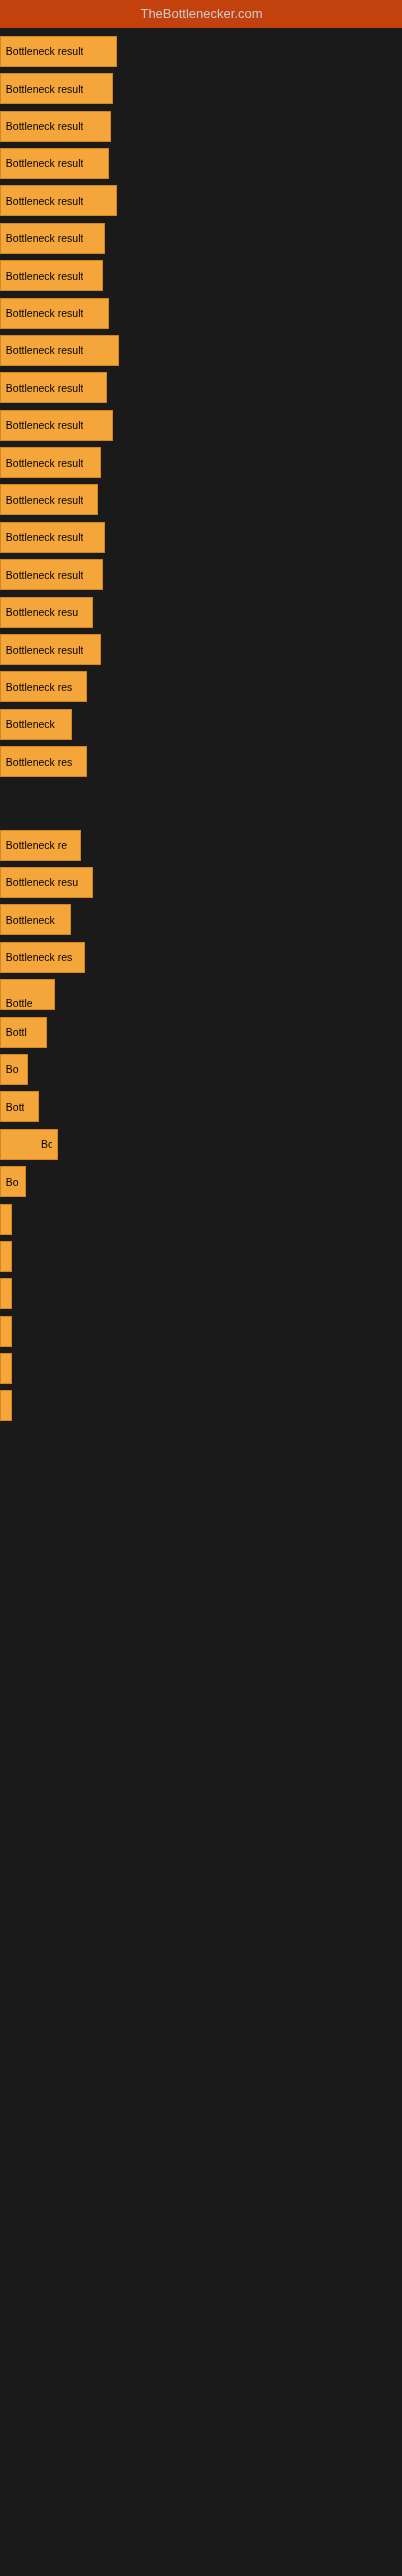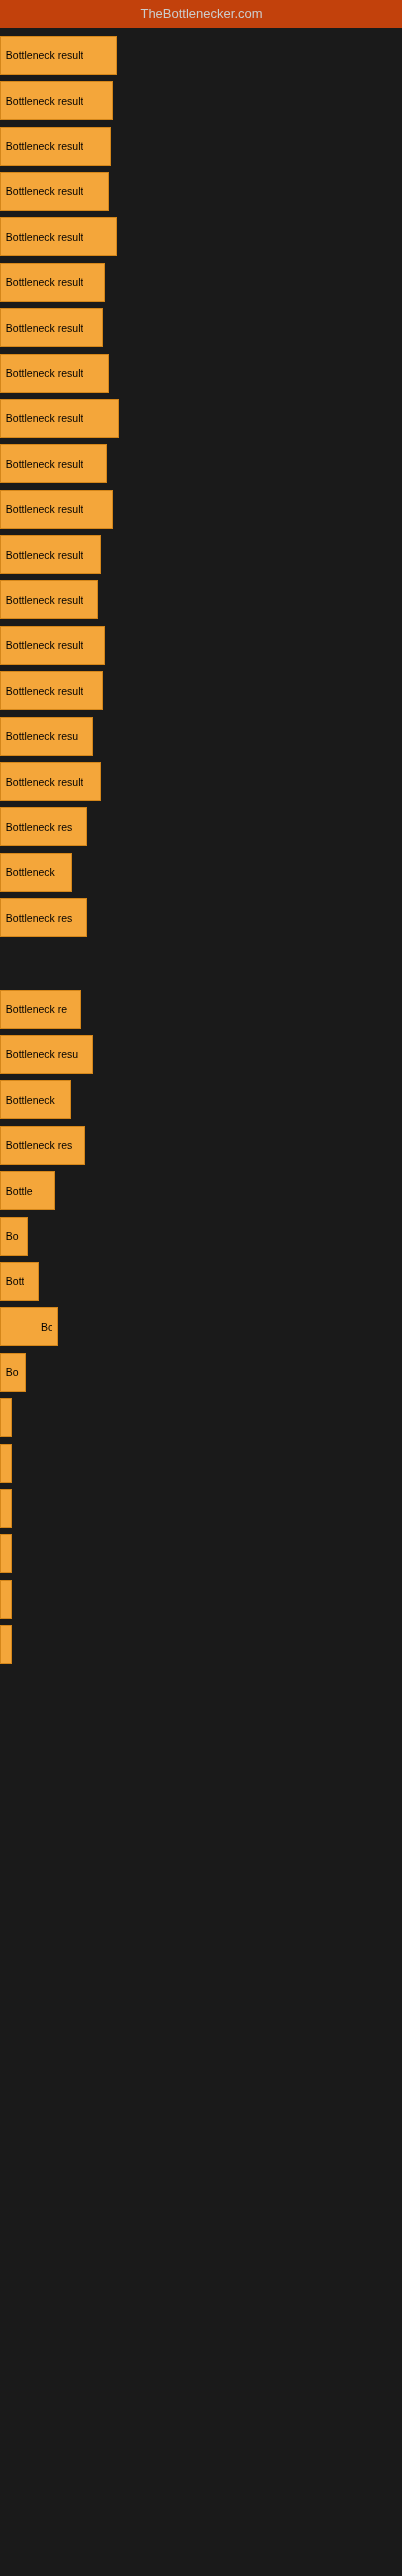--- a/index.html
+++ b/index.html
@@ -28,21 +28,21 @@
       padding: 8px 0;
     }
 
     .bar-item {
       margin: 0 0 6.4px 0;
       display: flex;
       align-items: center;
     }
 
     .bar {
-      height: 39px;
+      height: 31px;
       background-color: #f4a63a;
       border: 0.8px solid #d4861a;
       display: flex;
       align-items: center;
       padding: 0 4.8px;
       position: relative;
     }
 
     .bar-label {
       color: #000;
@@ -172,22 +172,27 @@
       <div class="bar" style="width: 71px;">
         <span class="bar-label">Bottleneck</span>
       </div>
     </div>
     <div class="bar-item">
       <div class="bar" style="width: 85px;">
         <span class="bar-label">Bottleneck res</span>
       </div>
     </div>
     <div class="bar-item">
-      <div class="bar" style="width: 55px;">
+      <div class="bar" style="width: 55px; align-items: flex-end;">
         <span class="bar-label">Bottle</span>
+      </div>
+    </div>
+    <div class="bar-item">
+      <div class="bar" style="width: 47px;">
+        <span class="bar-label">Bottl</span>
       </div>
     </div>
     <div class="bar-item">
       <div class="bar" style="width: 28px;">
         <span class="bar-label">Bo</span>
       </div>
     </div>
     <div class="bar-item">
       <div class="bar" style="width: 39px;">
         <span class="bar-label">Bott</span>

